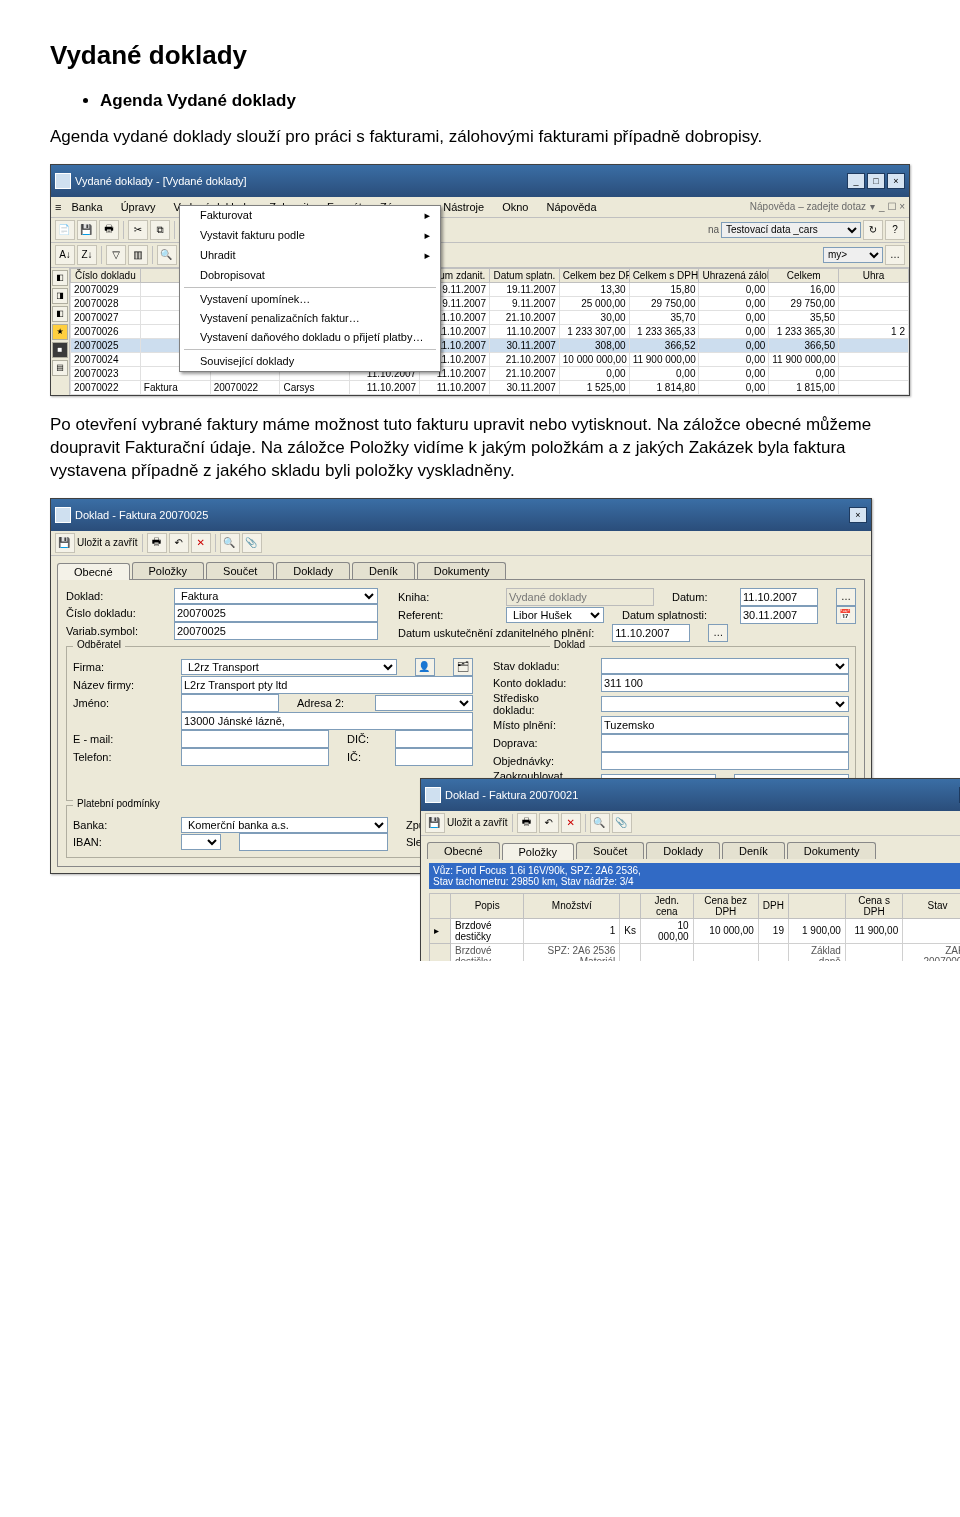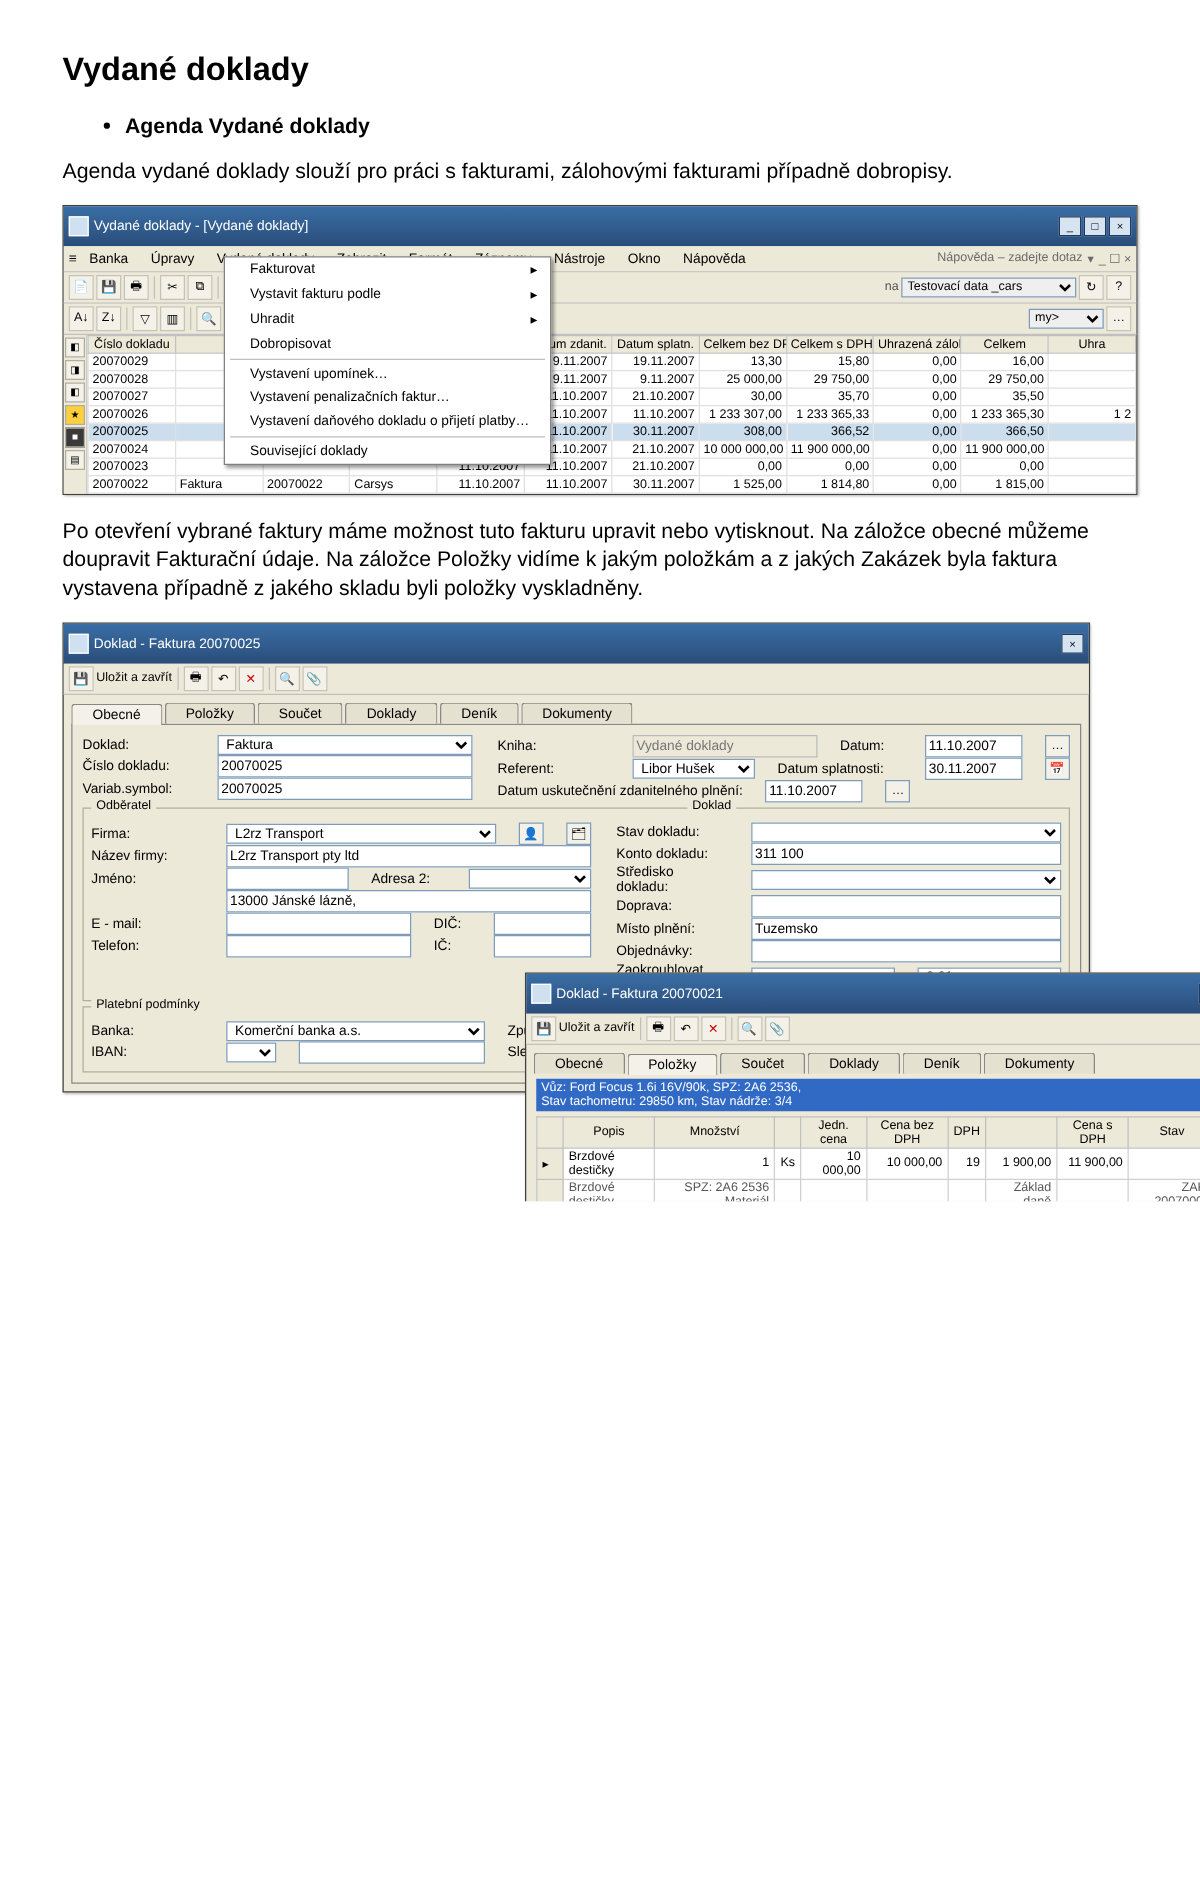--- a/index.html
+++ b/index.html
@@ -544,26 +544,26 @@
               </div>
             <div class="row">
                 <label>Konto dokladu:</label>
               <input value="311 100" style="">
               </div>
             <div class="row">
                 <label>Středisko dokladu:</label>
               <select><option></option></select>
               </div>
             <div class="row">
+                <label>Místo plnění:</label>
+              <input value="Tuzemsko" style="">
+              </div>
+            <div class="row">
                 <label>Doprava:</label>
               <input style="">
-              </div>
-            <div class="row">
-                <label>Místo plnění:</label>
-              <input value="Tuzemsko" style="">
               </div>
             <div class="row">
                 <label>Objednávky:</label>
               <input style="">
               </div>
             <div class="row">
                 <label>Zaokrouhlovat DPH:</label>
               <select style="width:40px;"><option></option></select>
               <select style="width:60px;"><option>0,01</option></select>
               </div>

